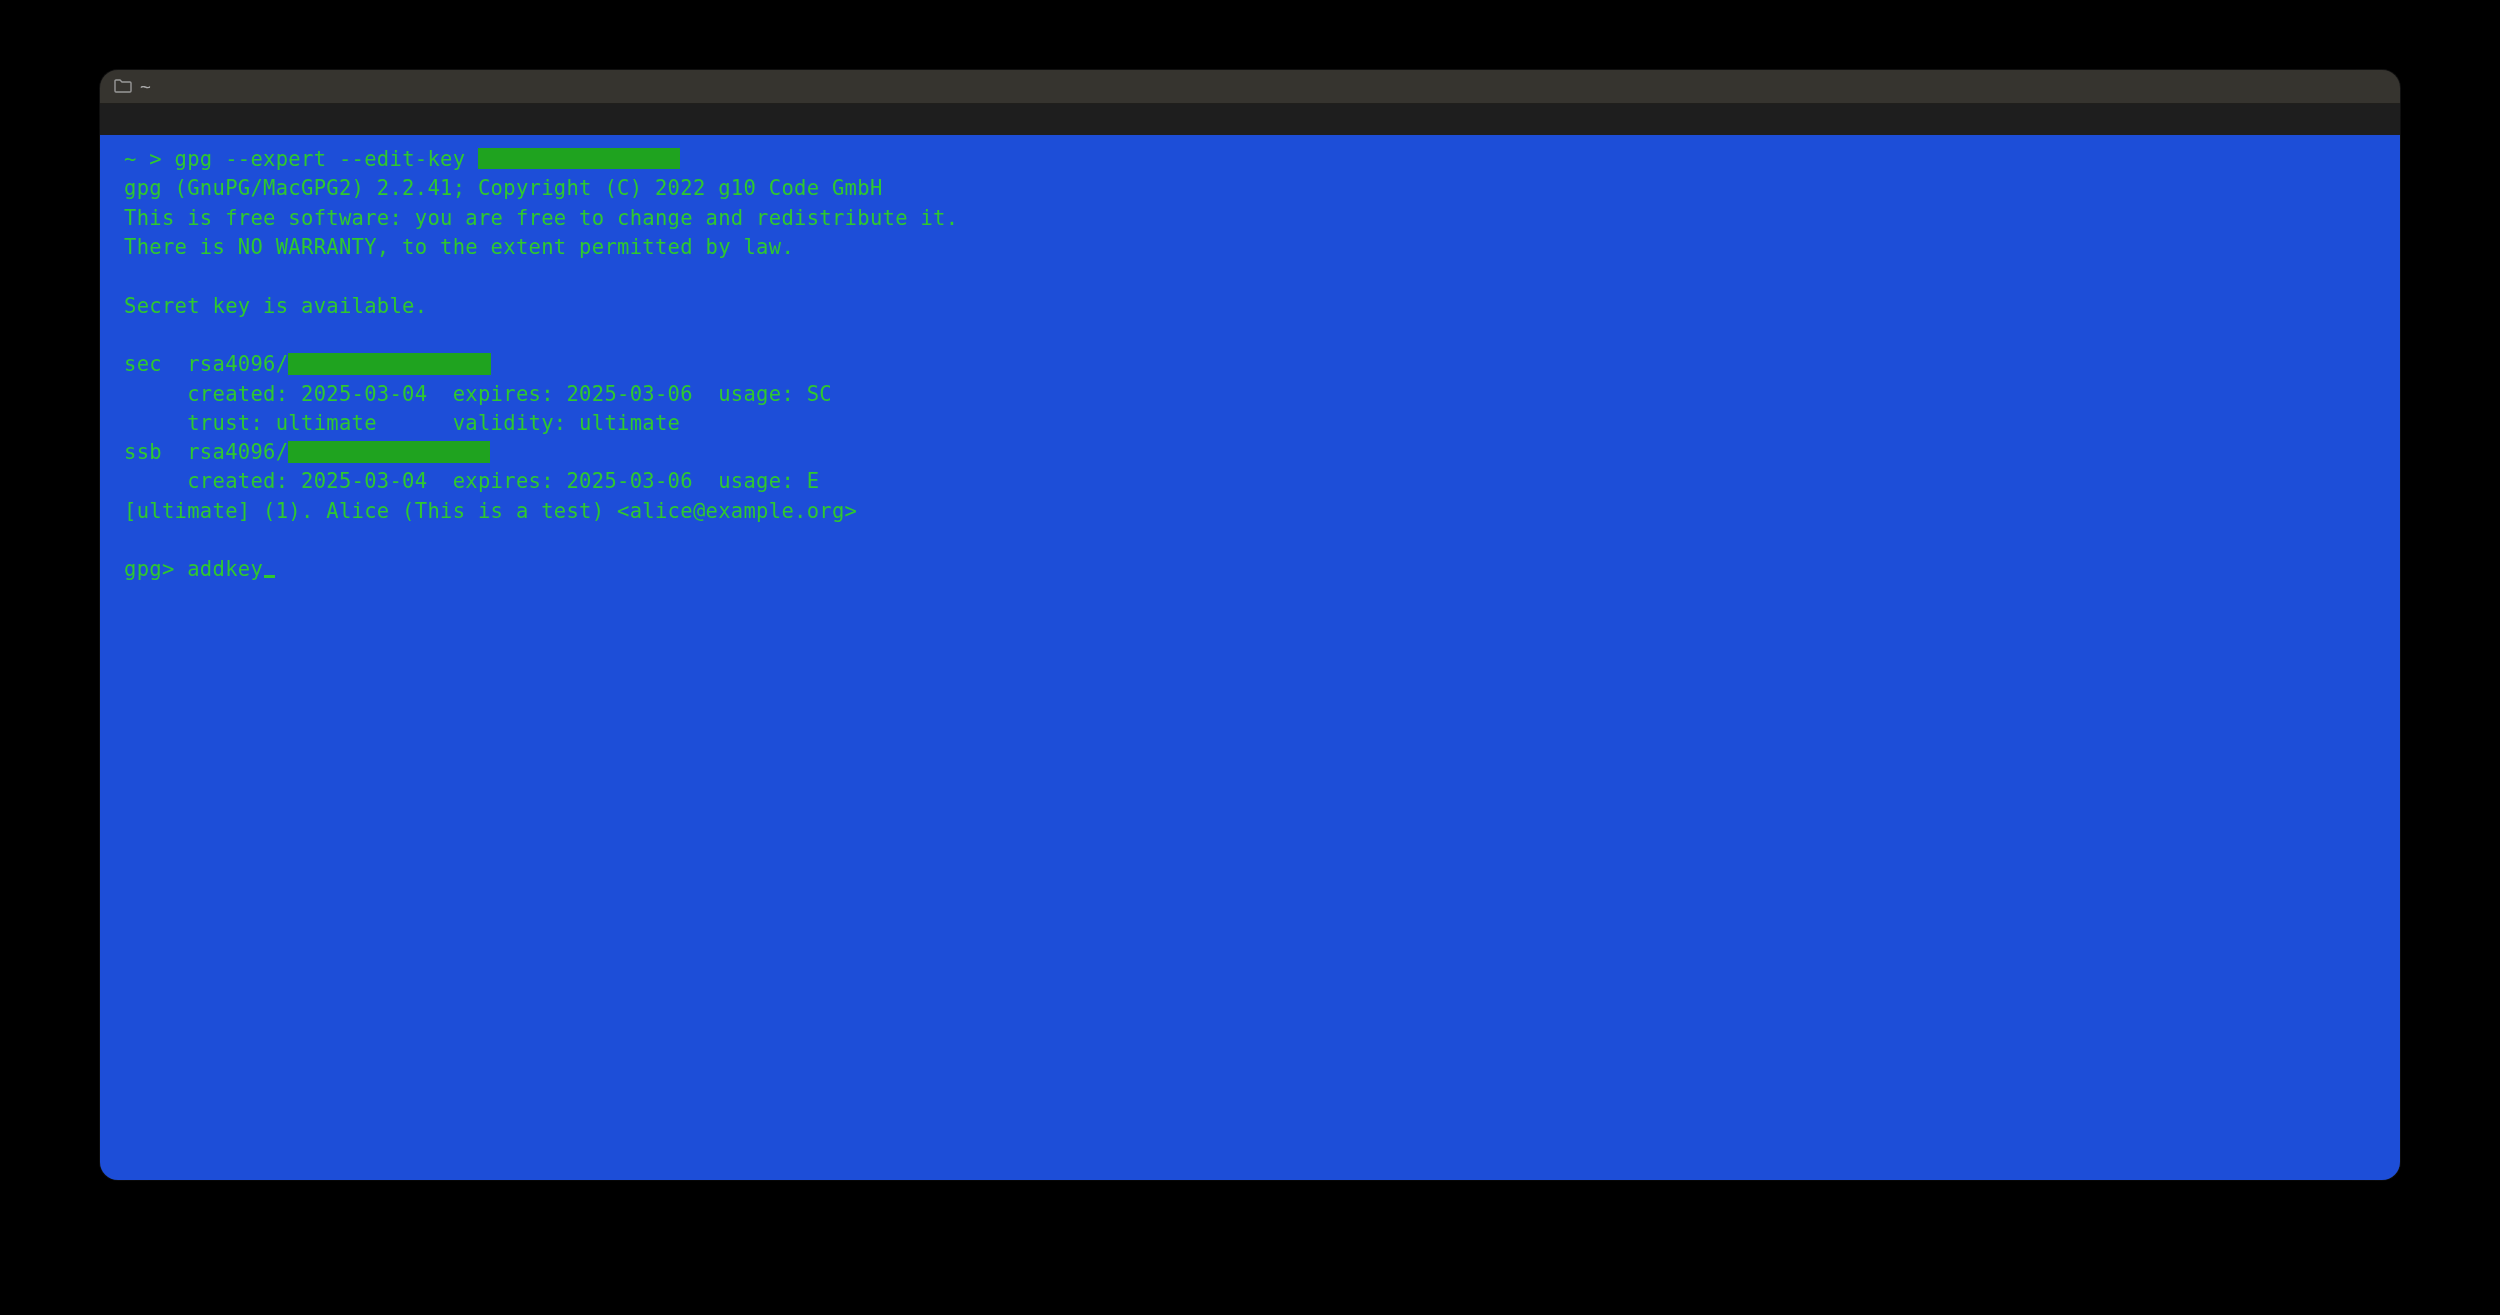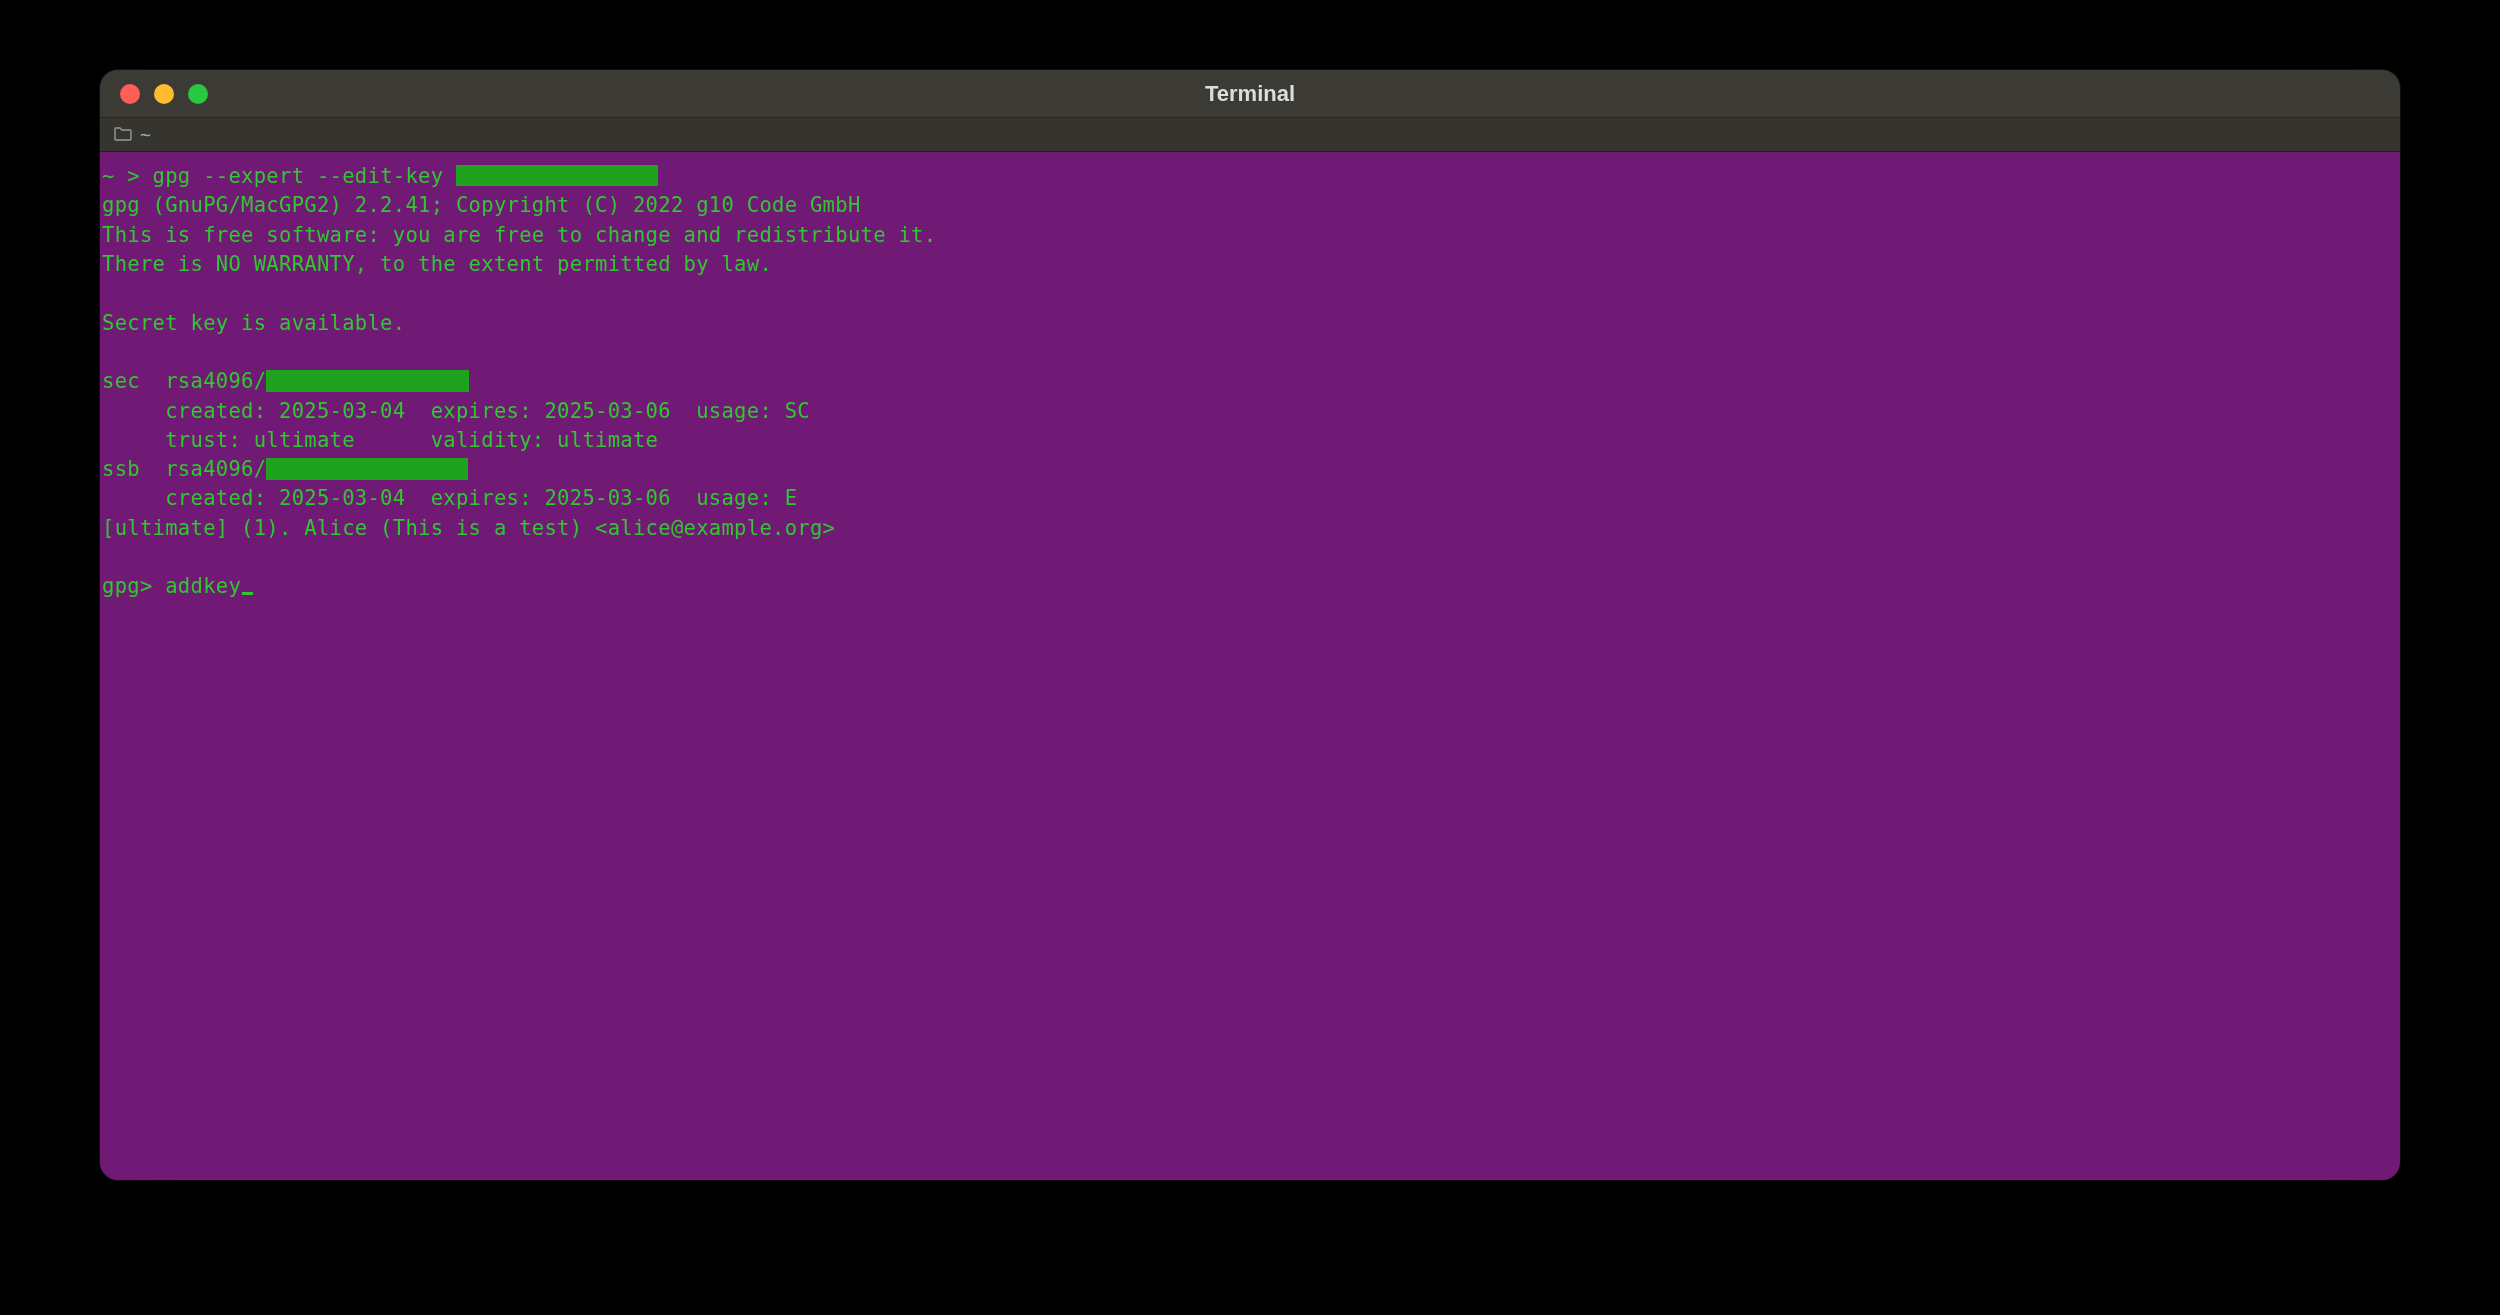--- a/index.html
+++ b/index.html
@@ -67,28 +67,29 @@
       font-size: 18px;
       line-height: 1;
     }
     .tab-label {
       color: #aaa;
       font-size: 18px;
       font-family: "SF Mono", Menlo, Monaco, Consolas, monospace;
     }
     .terminal-body {
       flex: 1;
-      padding: 10px 2px;
-      background: #701a75;
+      padding: 10px 24px;
+      background: #1d4ed8;
       color: #2fc82f;
       font-size: 20.5px;
       line-height: 1.43;
       white-space: pre;
       overflow: hidden;
       letter-spacing: 0.3px;
+      margin-top: 31px;
     }
     .redact {
       display: inline-block;
       background: #1fa31f;
       height: 1.05em;
       vertical-align: text-bottom;
       margin-bottom: 0.08em;
     }
     .redact.w1 { width: 16.4ch; }
     .redact.w2 { width: 16.4ch; }
@@ -102,28 +103,20 @@
       margin-left: 1px;
       position: relative;
       top: 2px;
     }
     .line { display: block; }
   </style>
 </head>
 <body>
 
 <div class="window">
-  <div class="titlebar">
-    <div class="traffic-lights">
-      <div class="light red"></div>
-      <div class="light yellow"></div>
-      <div class="light green"></div>
-    </div>
-    <div class="title">Terminal</div>
-  </div>
 
   <div class="tabbar">
     <span class="tab-icon">
       <svg width="18" height="14" viewBox="0 0 18 14">
         <path d="M1 2 a1 1 0 0 1 1-1 h4 l2 2 h8 a1 1 0 0 1 1 1 v8 a1 1 0 0 1 -1 1 H2 a1 1 0 0 1 -1 -1 Z" fill="none" stroke="#999" stroke-width="1.4"></path>
       </svg>
     </span>
     <span class="tab-label">~</span>
   </div>
 

